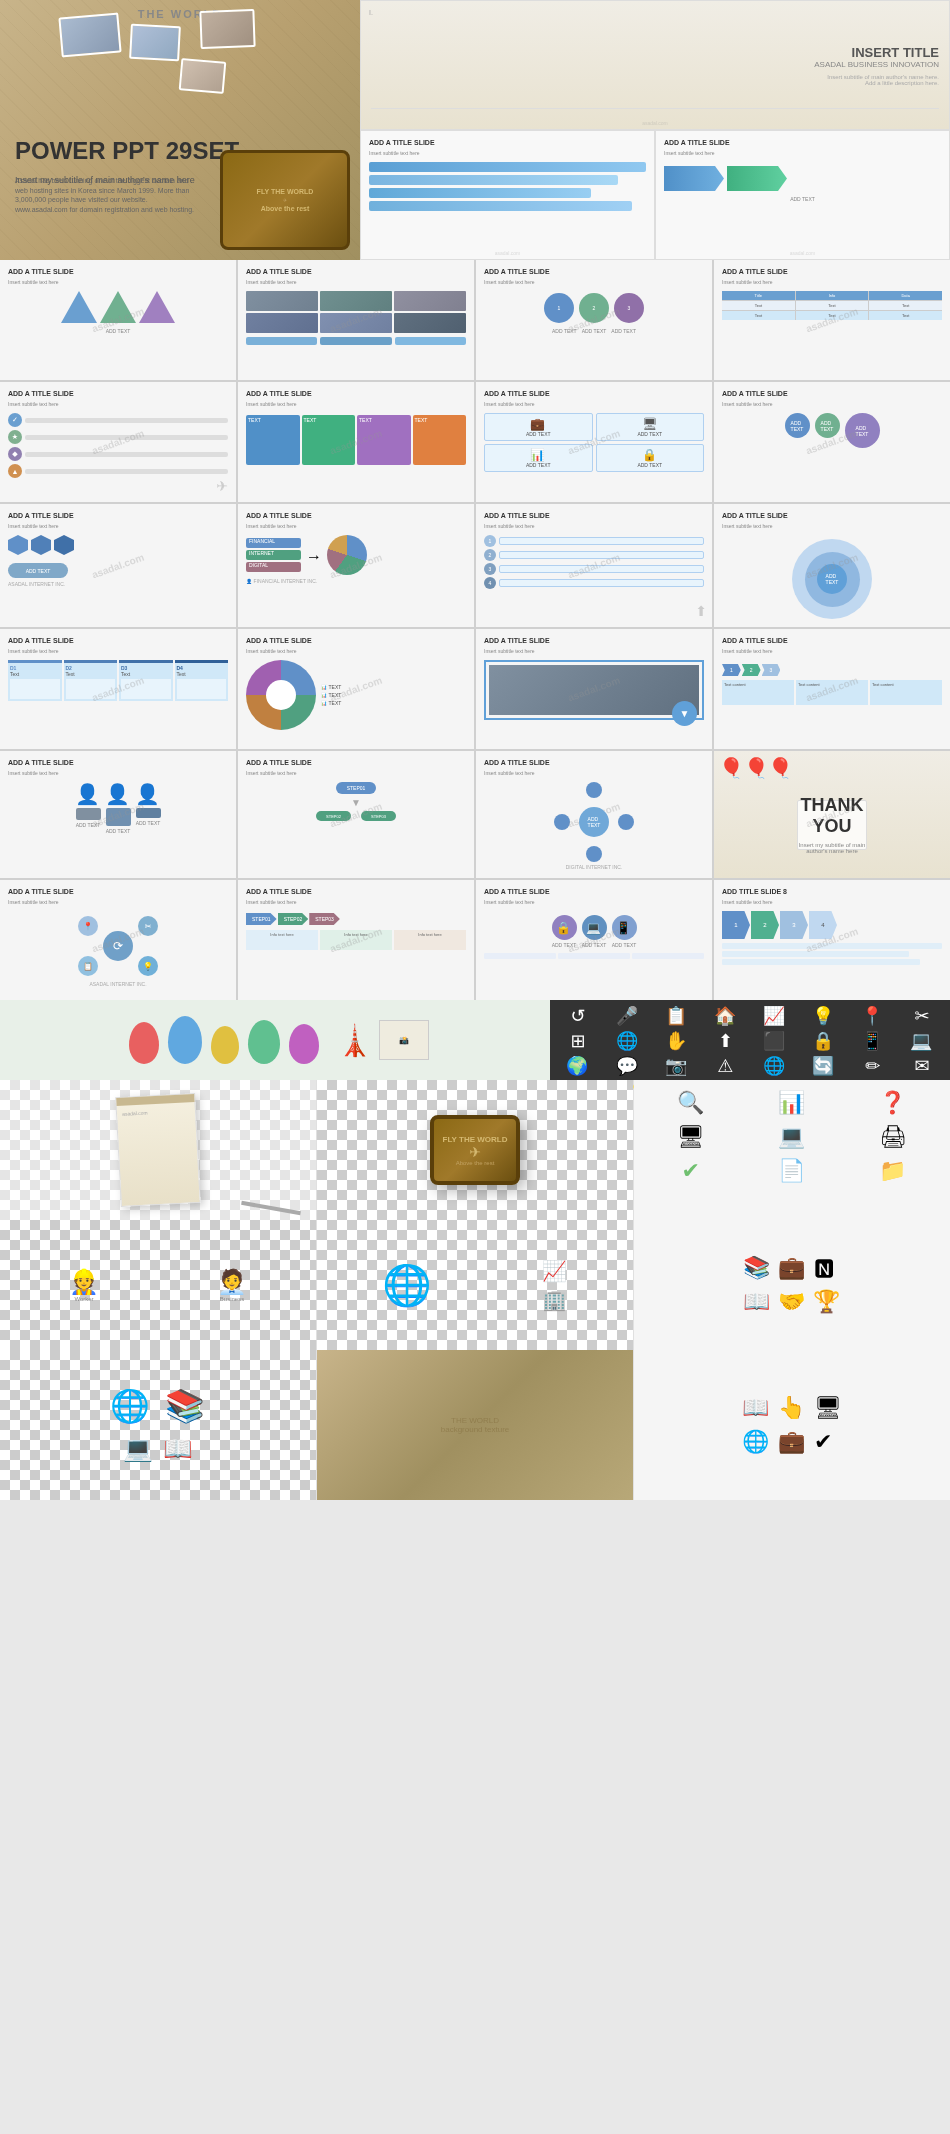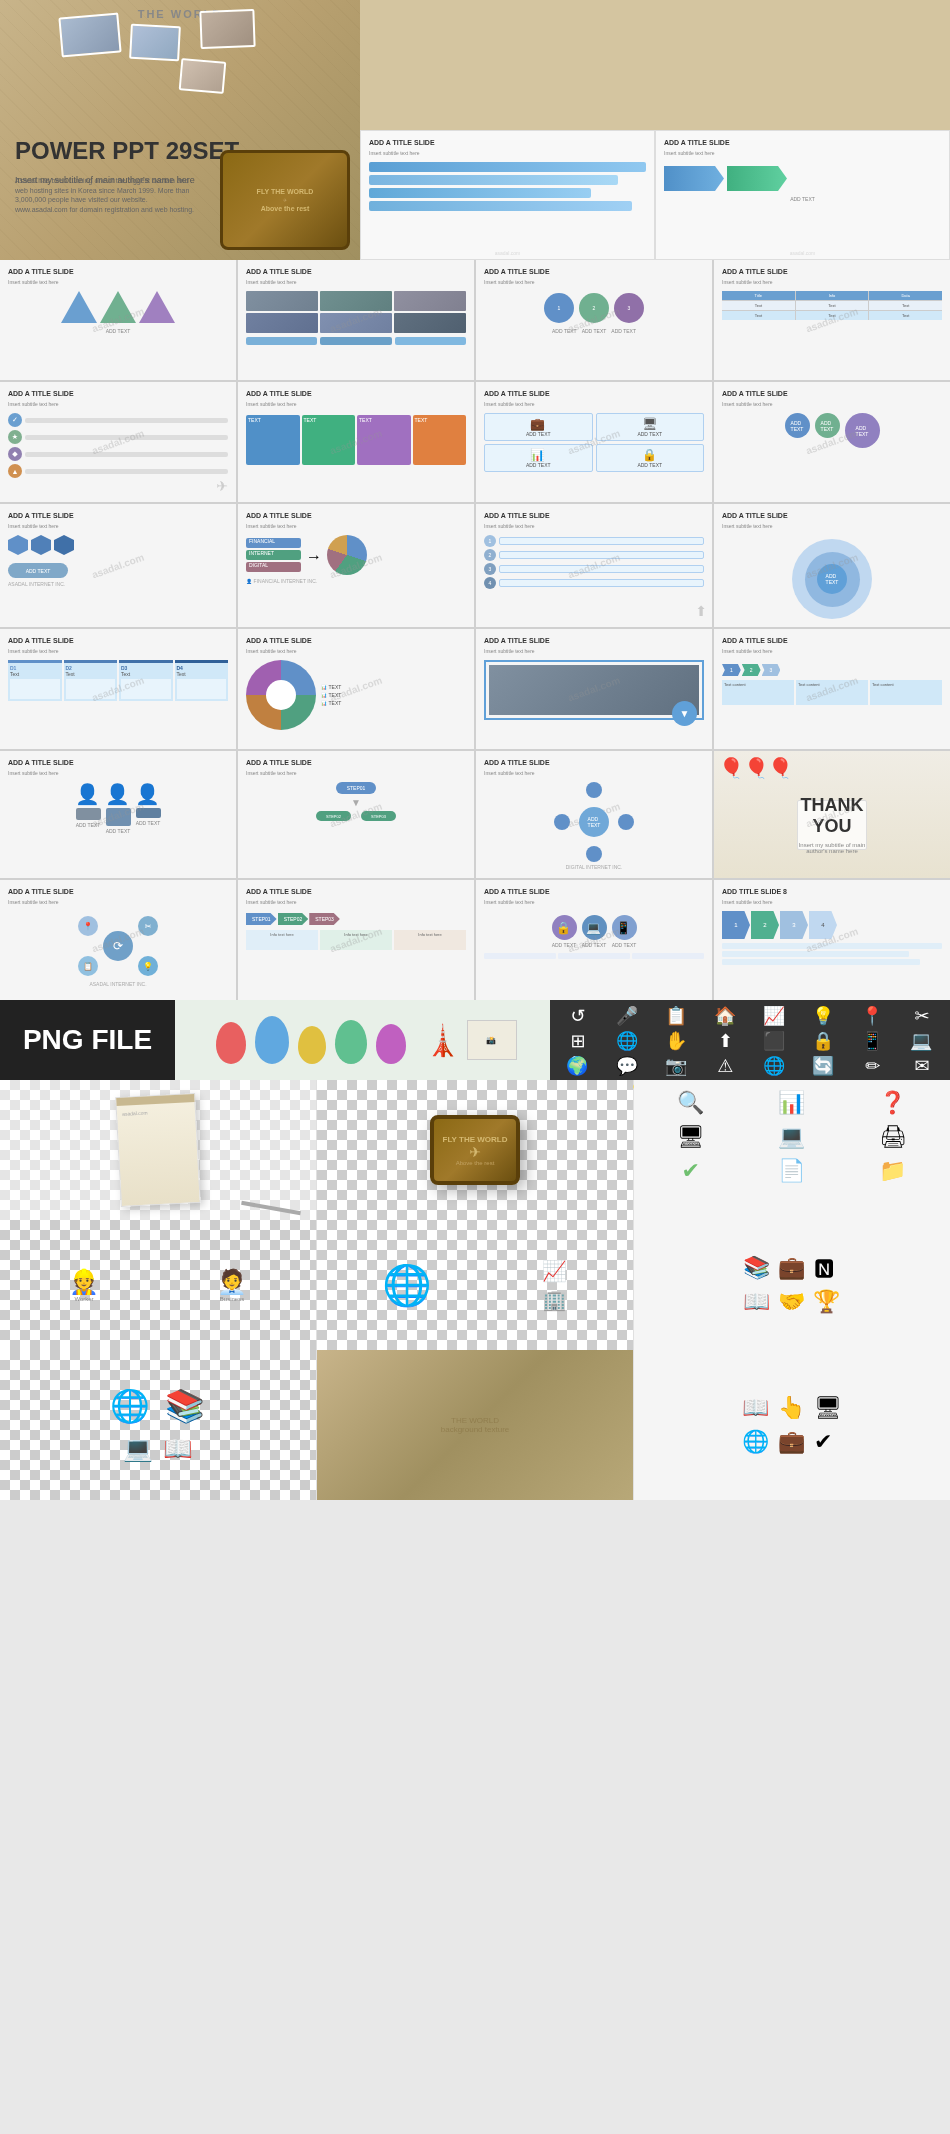--- a/index.html
+++ b/index.html
@@ -401,20 +401,29 @@
       <div class="suitcase-text">FLY THE WORLD</div>
       <div style="font-size:5px;color:#c0a060;margin:2px 0;">✈</div>
       <div class="suitcase-text">Above the rest</div>
     </div>
   </div>
 
   <div class="right-column">
     <div class="right-top">
 
 
+      <div class="insert-title-slide">
+        <div style="position:absolute;top:8px;left:8px;font-size:7px;color:#aaa;">I.</div>
+        <div class="insert-title-text">INSERT TITLE</div>
+        <div class="insert-title-sub">ASADAL BUSINESS INNOVATION</div>
+        <div style="font-size:6px;color:#aaa;text-align:right;margin-top:5px;">Insert subtitle of main author's name here.<br>Add a little description here.</div>
+
+        <div style="position:absolute;bottom:20px;left:10px;right:10px;height:1px;background:#ddd;"></div>
+        <div style="font-size:5px;color:rgba(150,150,150,0.3);position:absolute;bottom:3px;left:50%;transform:translateX(-50%);">asadal.com</div>
+      </div>
     </div>
 
     <div class="right-bottom">
 
       <div class="slide-cell">
         <div class="slide-thumb-title">ADD A TITLE SLIDE</div>
         <div class="slide-thumb-subtitle">Insert subtitle text here</div>
         <div class="list-rows">
           <div class="list-row" style="background:linear-gradient(to right,#5a9fd4,#90c8f0);height:10px;"></div>
           <div class="list-row" style="background:linear-gradient(to right,#7ab5e0,#a8d8f5);height:10px;width:90%;"></div>
@@ -882,23 +891,20 @@
       <div style="height:6px;background:#e0eef8;border-radius:1px;width:90%;"></div>
     </div>
     <div class="watermark">asadal.com</div>
   </div>
 
 </div>
 
 <div class="png-section">
 
   <div class="png-header">
-    <div class="png-label-box">
-      <span class="png-label-text">PNG FILE</span>
-    </div>
 
     <div class="png-balloons">
       <div style="display:flex;align-items:flex-end;gap:3px;padding:5px;">
         <div class="balloon" style="background:#e86060;height:42px;width:30px;border-radius:50% 50% 50% 50%/55% 55% 45% 45%;"></div>
         <div class="balloon" style="background:#60a8e0;height:48px;width:34px;border-radius:50% 50% 50% 50%/55% 55% 45% 45%;"></div>
         <div class="balloon" style="background:#e0c040;height:38px;width:28px;border-radius:50% 50% 50% 50%/55% 55% 45% 45%;"></div>
         <div class="balloon" style="background:#60c090;height:44px;width:32px;border-radius:50% 50% 50% 50%/55% 55% 45% 45%;"></div>
         <div class="balloon" style="background:#c060c0;height:40px;width:30px;border-radius:50% 50% 50% 50%/55% 55% 45% 45%;"></div>
       </div>
 

